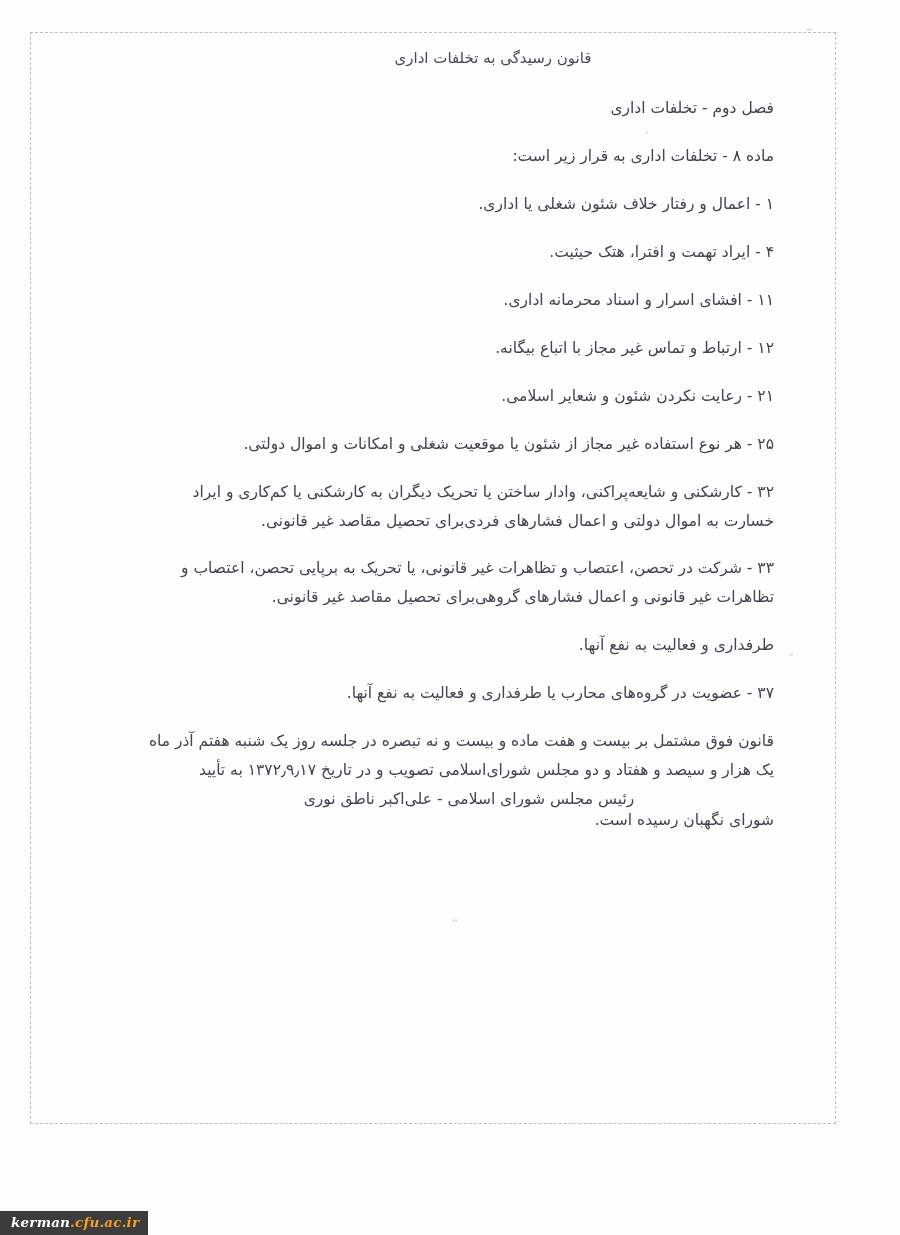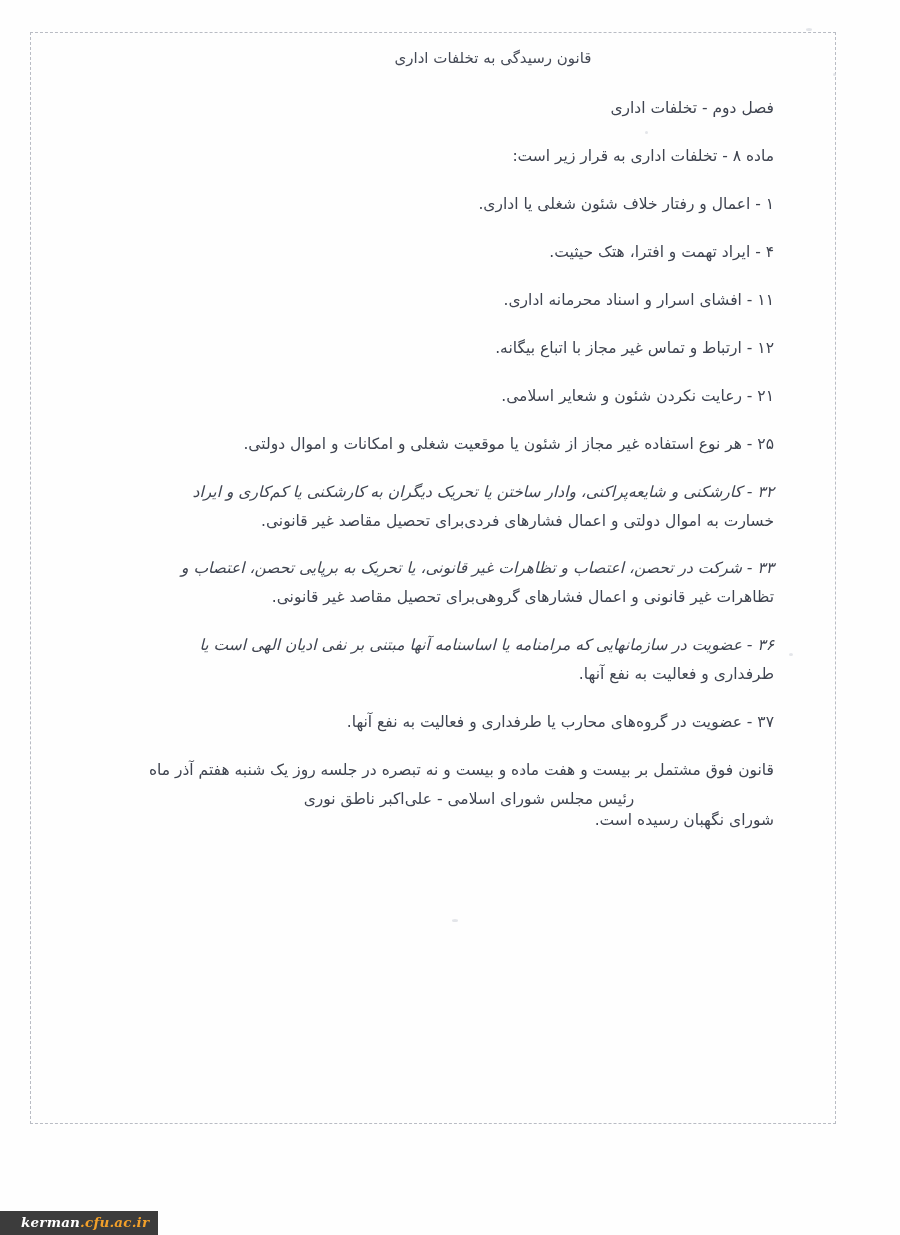--- a/index.html
+++ b/index.html
@@ -82,21 +82,20 @@
   
   .item-short {
     margin-bottom: 27px;
   }
 
   
   .item-long {
     text-align: justify;
     text-align-last: right;
     margin-bottom: 8px;
-    font-style: italic;
   }
   .item-long-cont {
     margin-bottom: 27px;
   }
 
   .closing {
     text-align: justify;
     text-align-last: right;
     margin-bottom: 8px;
   }
@@ -118,21 +117,21 @@
     border-radius: 50%;
     opacity: .75;
   }
 
   
   #watermark {
     position: absolute;
     left: 0;
     bottom: 0;
     background: #3c3c3c;
-    padding: 5px 9px 6px 21px;
+    padding: 5px 9px 6px 11px;
     font-family: "DejaVu Serif", "Liberation Serif", serif;
     font-style: italic;
     font-weight: bold;
     font-size: 13.5px;
     letter-spacing: .2px;
     direction: ltr;
     line-height: 1;
     white-space: nowrap;
   }
   #watermark .wm-a { color: #ffffff; }
@@ -172,26 +171,26 @@
     <div class="doc-line item-short">۲۱ - رعایت نکردن شئون و شعایر اسلامی.</div>
 
     <div class="doc-line item-short">۲۵ - هر نوع استفاده غیر مجاز از شئون یا موقعیت شغلی و امکانات و اموال دولتی.</div>
 
     <div class="doc-line item-long">۳۲ - کارشکنی و شایعه‌پراکنی، وادار ساختن یا تحریک دیگران به کارشکنی یا کم‌کاری و ایراد</div>
     <div class="doc-line item-long-cont">خسارت به اموال دولتی و اعمال فشارهای فردی‌برای تحصیل مقاصد غیر قانونی.</div>
 
     <div class="doc-line item-long">۳۳ - شرکت در تحصن، اعتصاب و تظاهرات غیر قانونی، یا تحریک به برپایی تحصن، اعتصاب و</div>
     <div class="doc-line item-long-cont">تظاهرات غیر قانونی و اعمال فشارهای گروهی‌برای تحصیل مقاصد غیر قانونی.</div>
 
-    <div class="doc-line item-long">۳۶ - عضویت در سازمانهایی که مرامنامه یا اساسنامه آنها مبتنی بر نفی ادیان الهی است یا</div>
     <div class="doc-line item-long-cont">طرفداری و فعالیت به نفع آنها.</div>
 
     <div class="doc-line item-short">۳۷ - عضویت در گروه‌های محارب یا طرفداری و فعالیت به نفع آنها.</div>
 
     <div class="doc-line closing">قانون فوق مشتمل بر بیست و هفت ماده و بیست و نه تبصره در جلسه روز یک شنبه هفتم آذر ماه</div>
+    <div class="doc-line closing">یک هزار و سیصد و هفتاد و دو مجلس شورای‌اسلامی تصویب و در تاریخ ۱۳۷۲٫۹٫۱۷ به تأیید</div>
     <div class="doc-line signature">رئیس مجلس شورای اسلامی - علی‌اکبر ناطق نوری</div>
 
     <div class="doc-line closing-last">شورای نگهبان رسیده است.</div>
 
   </div>
 </div>
 
 <div id="watermark">
   <span class="wm-a">kerman</span><span class="wm-b">.cfu.ac.ir</span>
 </div>

